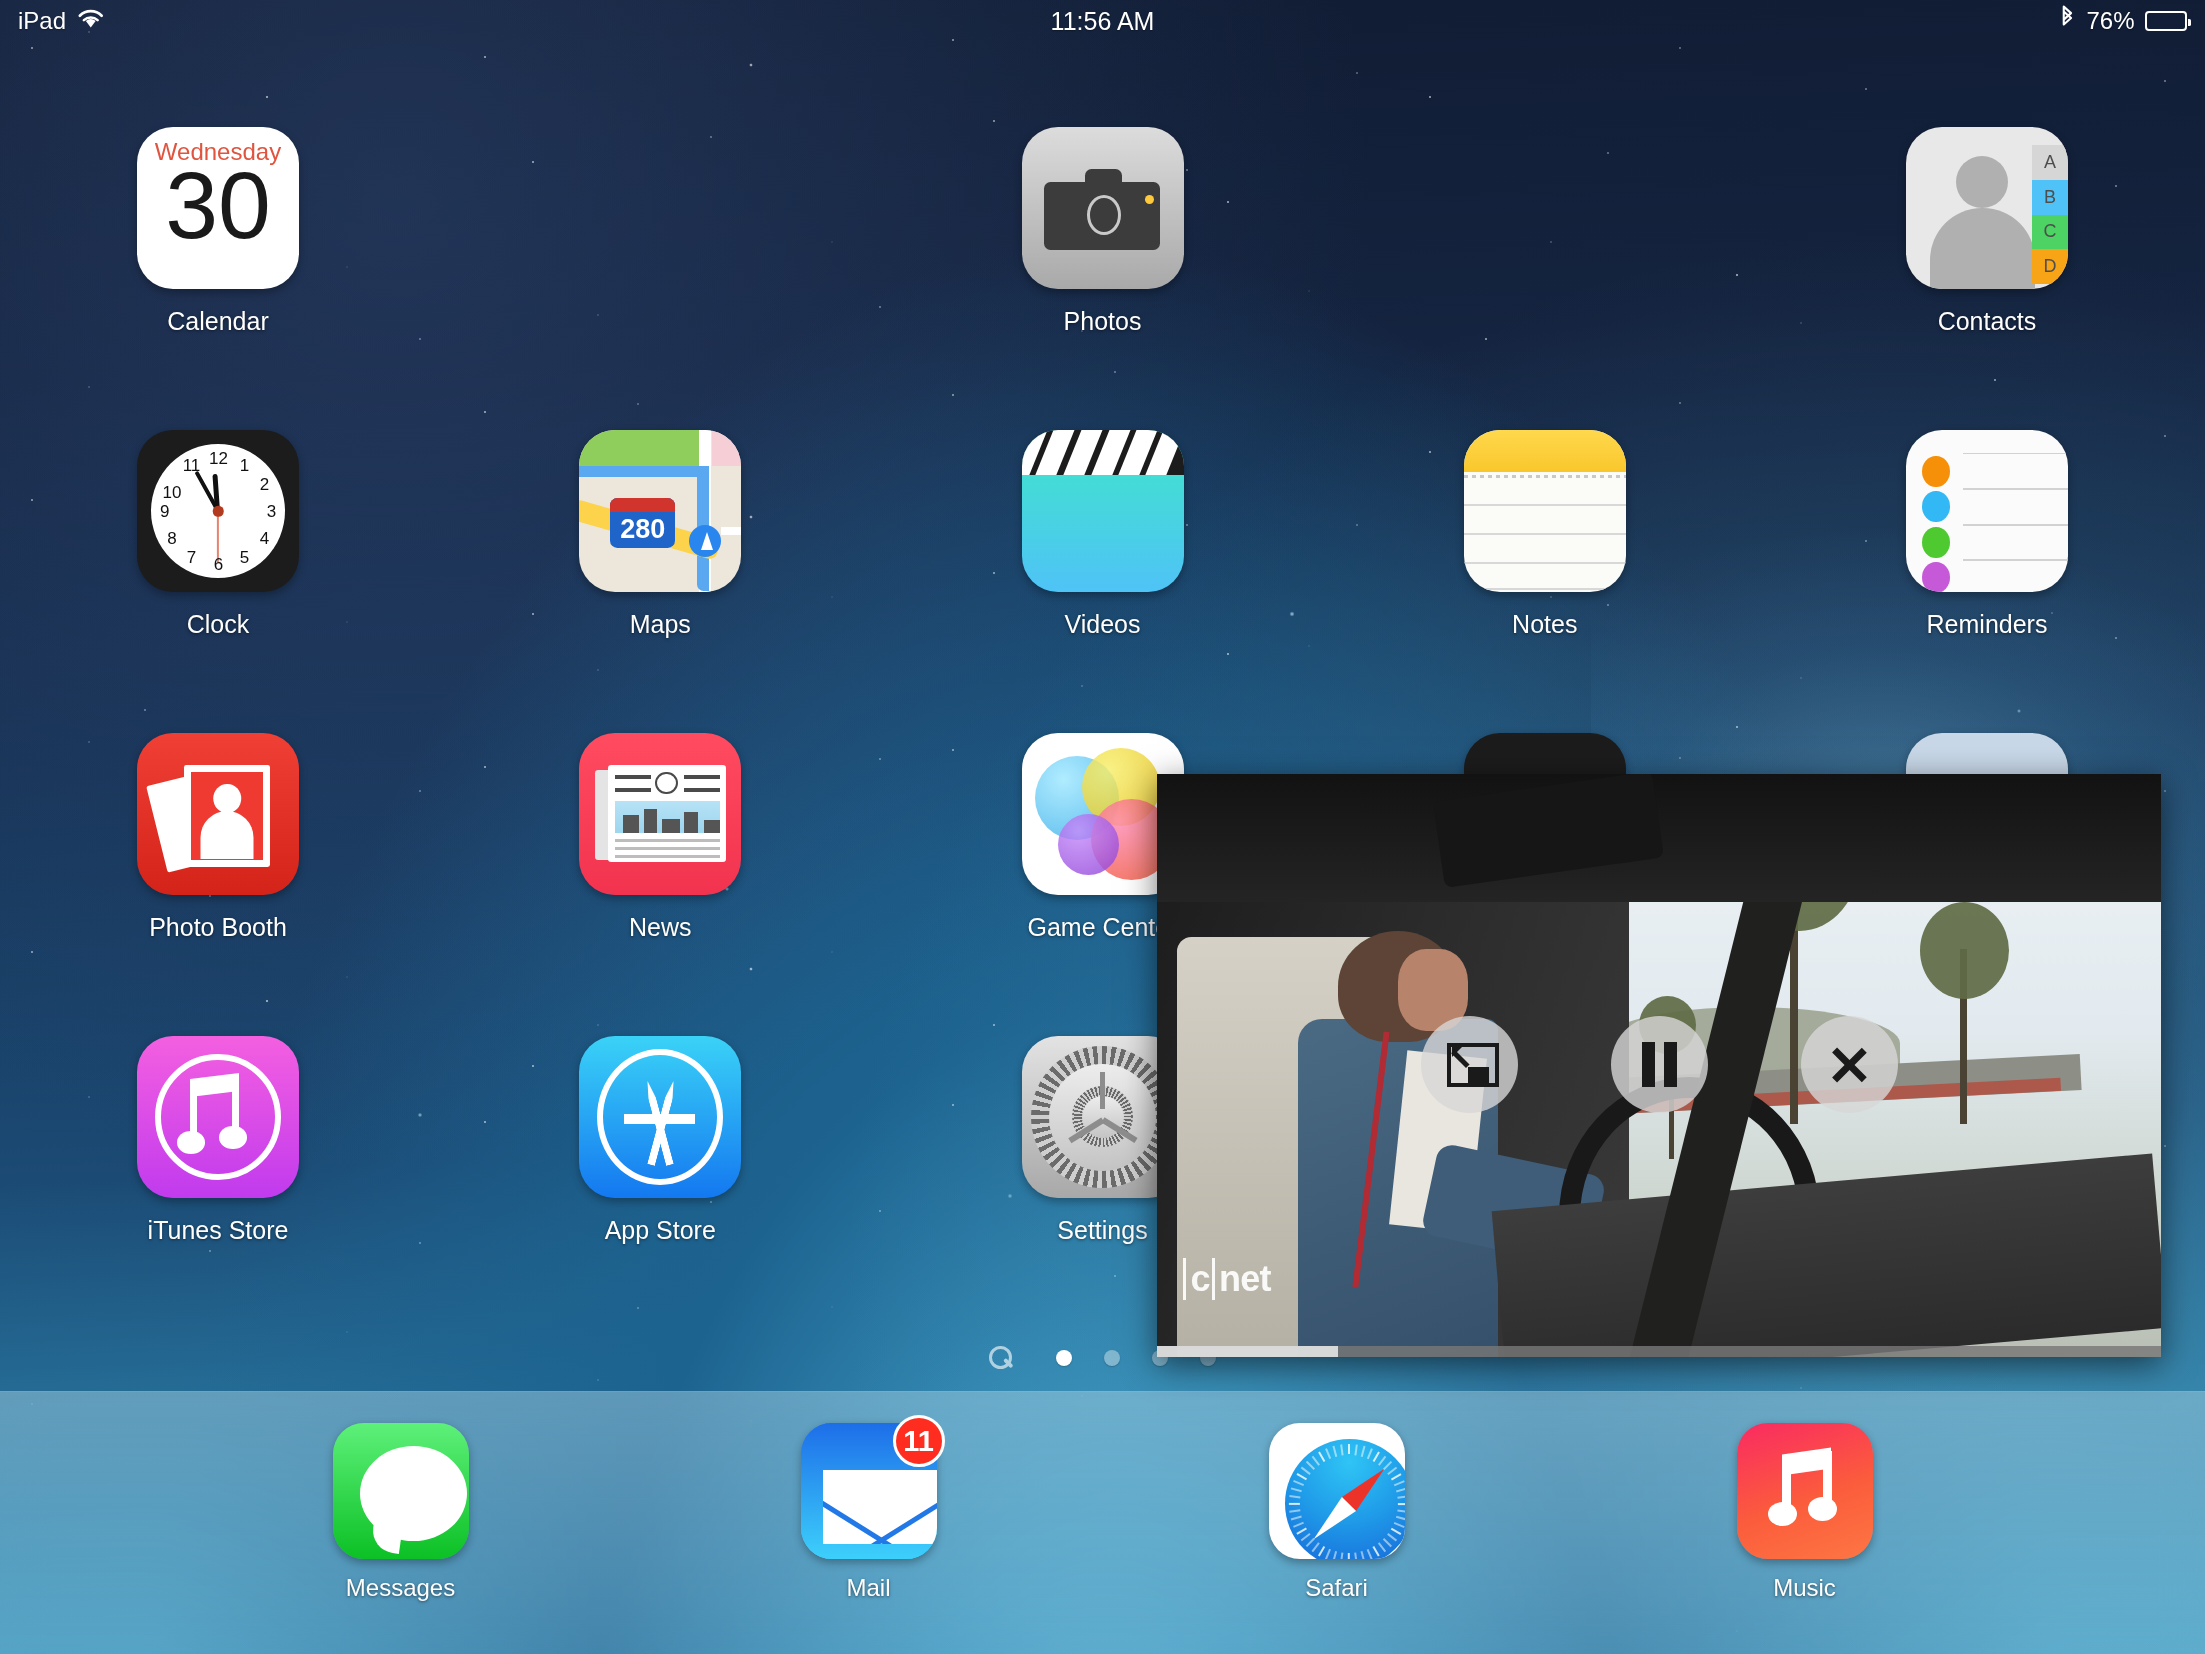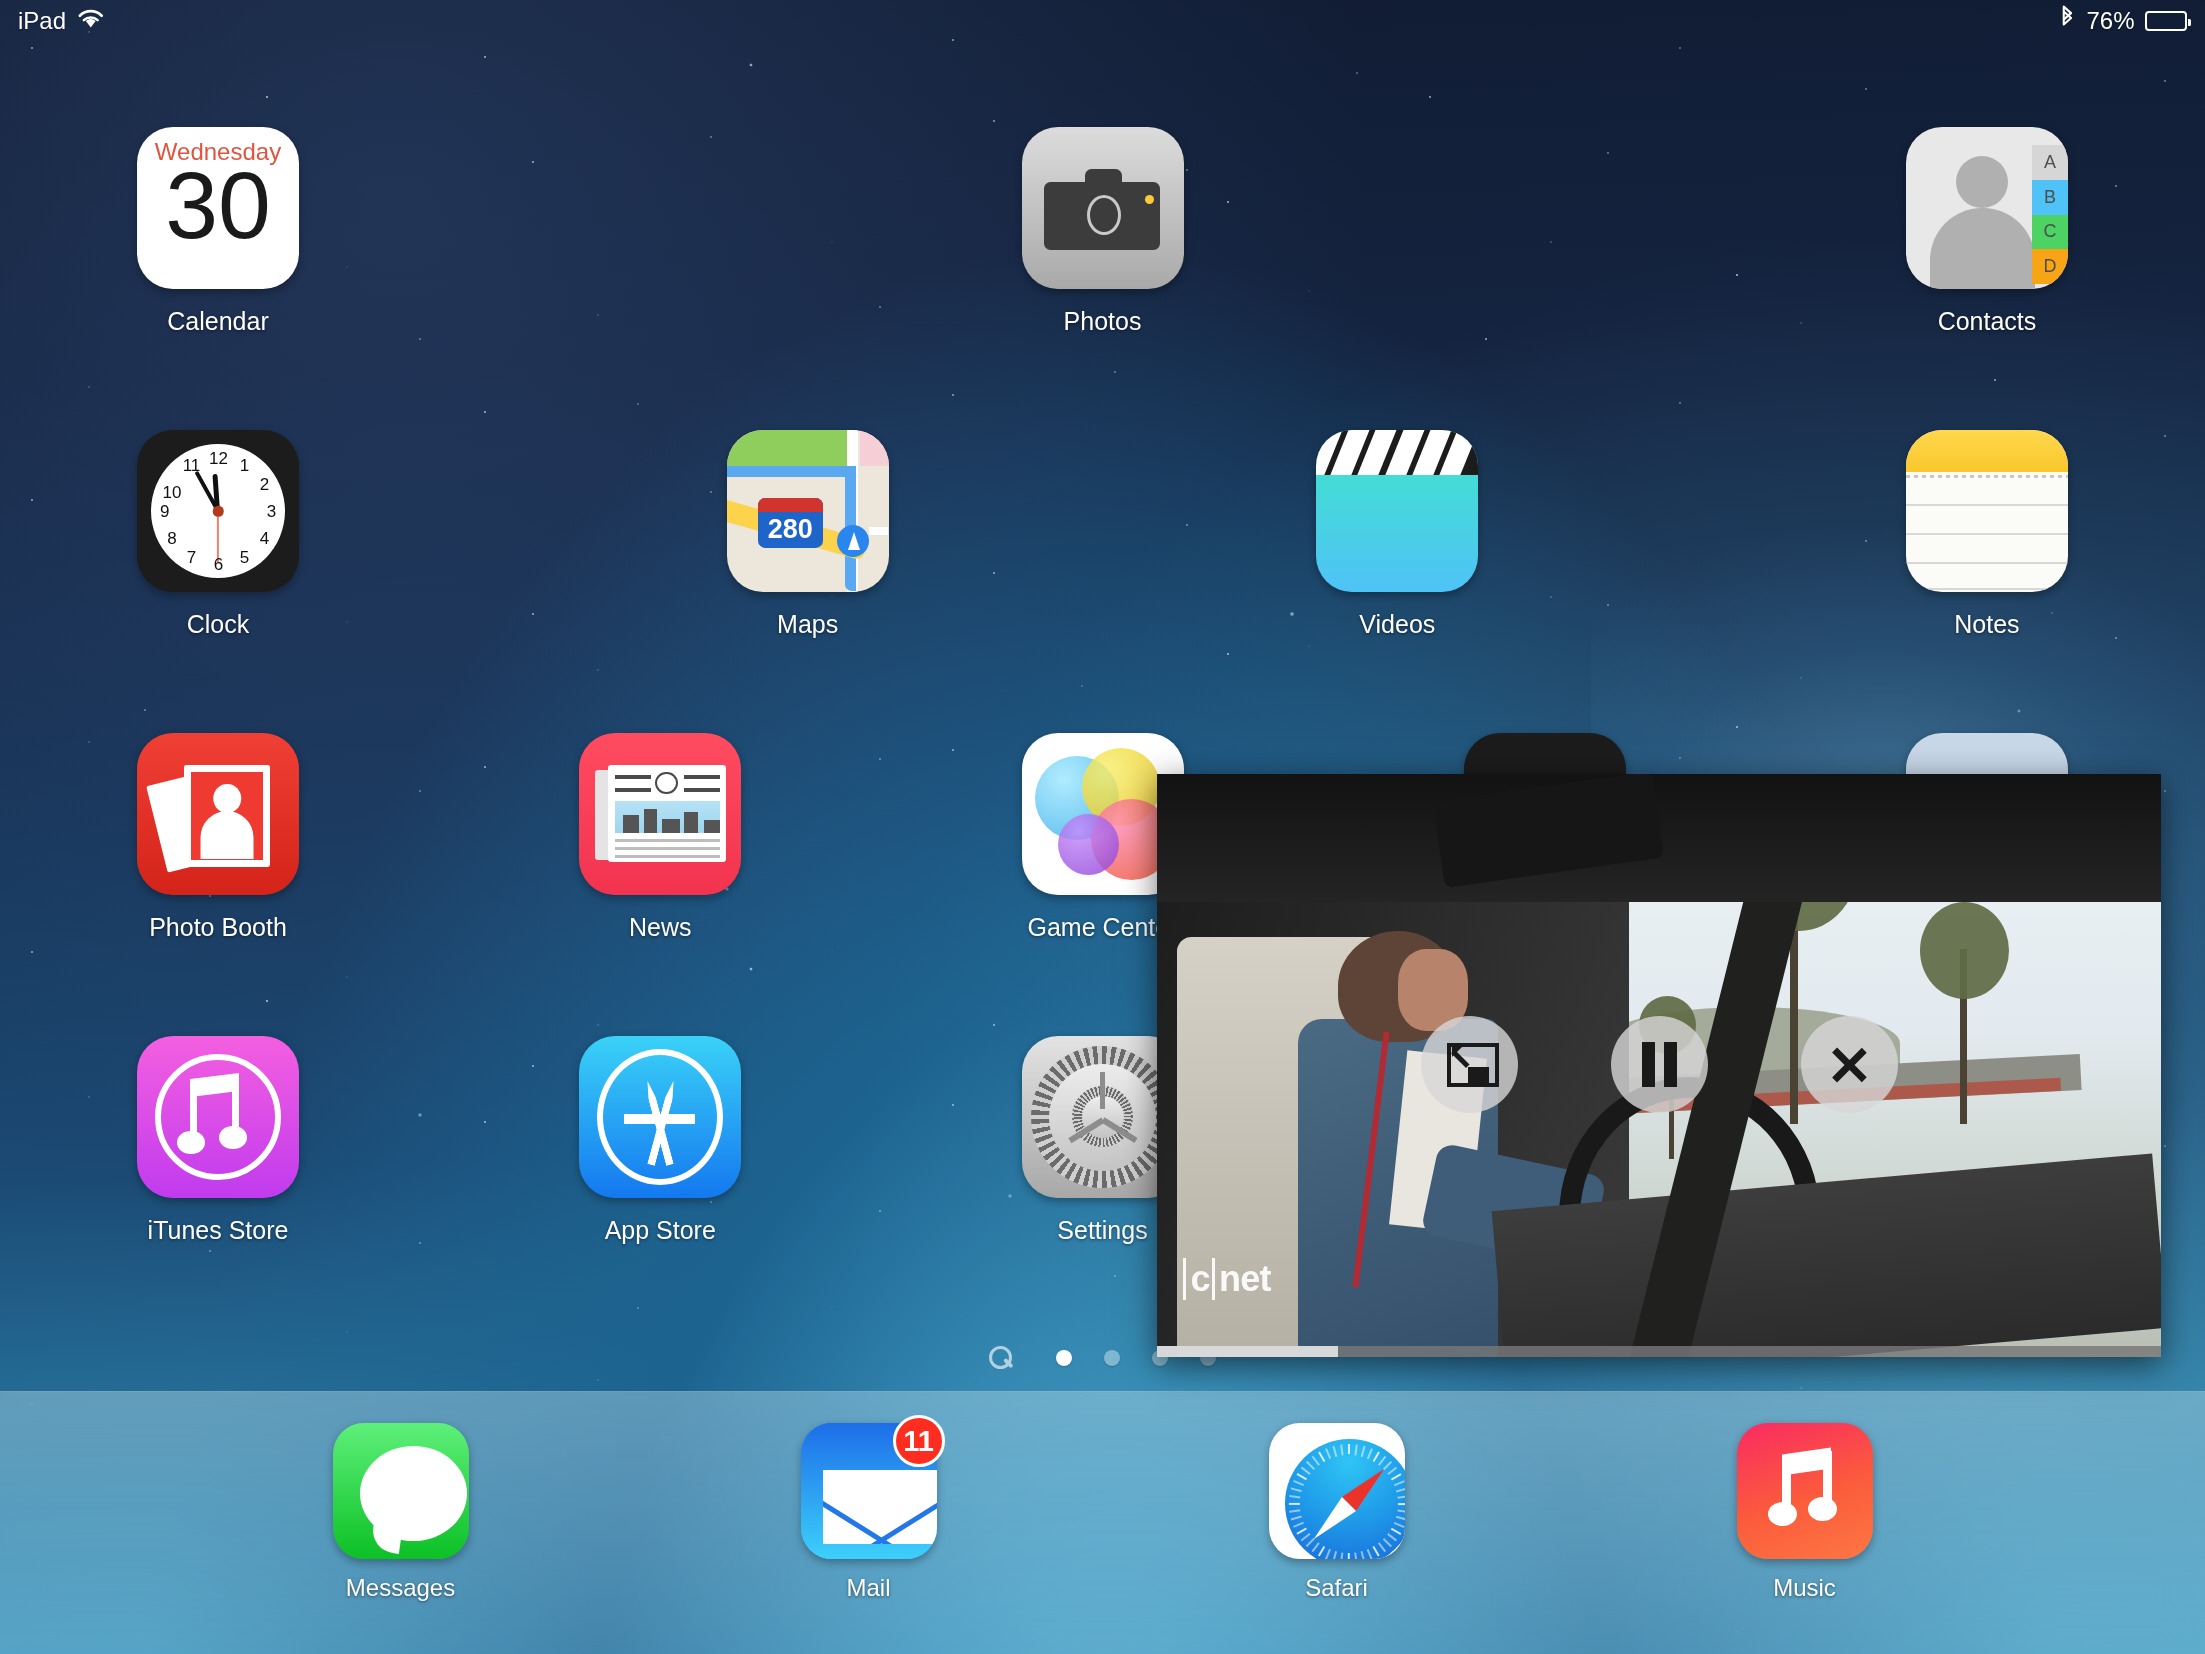--- a/index.html
+++ b/index.html
@@ -324,20 +324,21 @@
   <div class="sb-left">
     <span>iPad</span>
     <span>
       <svg width="27.5" height="21" viewBox="0 0 34 26">
           <path d="M17 24l-6-8a9.6 9.6 0 0 1 12 0z" fill="#fff"></path>
           <path d="M3.5 9.5a19 19 0 0 1 27 0" stroke="#fff" stroke-width="3.4" fill="none" stroke-linecap="round"></path>
           <path d="M8.5 15a12.5 12.5 0 0 1 17 0" stroke="#fff" stroke-width="3.2" fill="none" stroke-linecap="round"></path>
         </svg>
     </span>
   </div>
+  <div class="sb-center">11:56 AM</div>
   <div class="sb-right">
     <span>
       <svg width="18" height="26" viewBox="0 0 22 32">
           <path d="M7 8l9 8-9 8V2l9 8-9 8" stroke="#fff" stroke-width="2.6" fill="none" stroke-linejoin="round"></path>
         </svg>
     </span>
     <span>76%</span>
     <span class="battery"><span class="battery-fill" style="width:76%"></span></span>
   </div>
 </div>
@@ -441,20 +442,33 @@
         <span class="nt-head"></span>
           <span class="nt-dot"></span>
         <span class="nt-line" style="top:74px"></span>
           <span class="nt-line" style="top:103px"></span>
         <span class="nt-line" style="top:132px"></span>
           <span class="nt-line" style="top:158px"></span>
       </div>
       <div class="lbl">Notes</div>
     </div>
 
+    <div class="app">
+      <div class="ico rm">
+        <span class="rm-row" style="top:22.6px;left:57px"></span>
+        <span class="rm-row" style="top:58px;left:57px"></span>
+        <span class="rm-row" style="top:94px;left:57px"></span>
+        <span class="rm-row" style="top:129px;left:57px"></span>
+        <span class="rm-dot" style="top:26px;background:#f79009"></span>
+        <span class="rm-dot" style="top:61px;background:#32b8f4"></span>
+        <span class="rm-dot" style="top:97px;background:#4ec92f"></span>
+        <span class="rm-dot" style="top:132px;background:#c559d8"></span>
+      </div>
+      <div class="lbl">Reminders</div>
+    </div>
   </div>
 
   <div class="row r3">
     <div class="app">
       <div class="ico pb">
         <span class="pb-back"></span>
         <span class="pb-front">
             <span class="pb-in">
               <span class="pb-h"></span>
               <span class="pb-s"></span>

